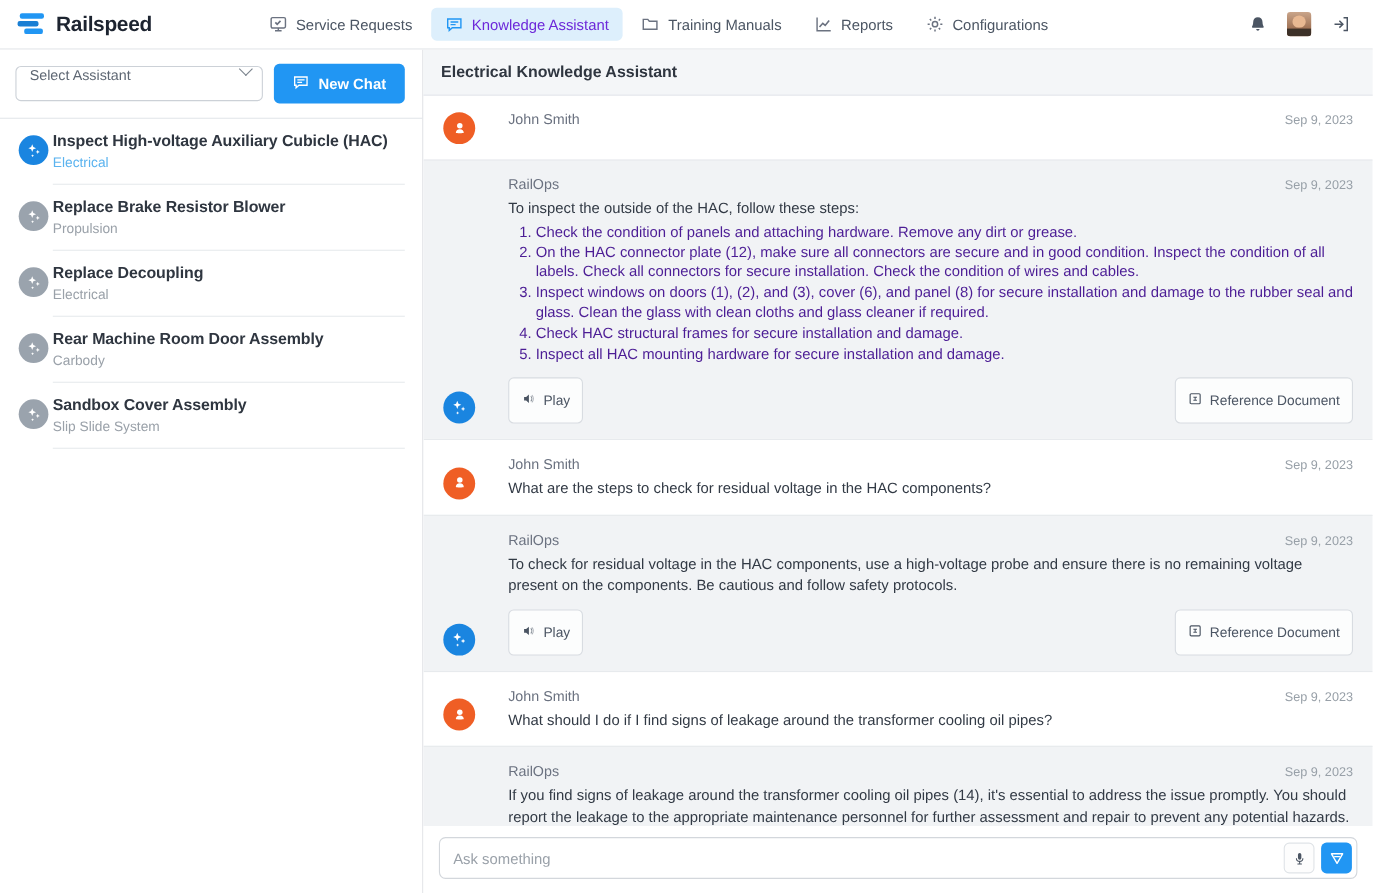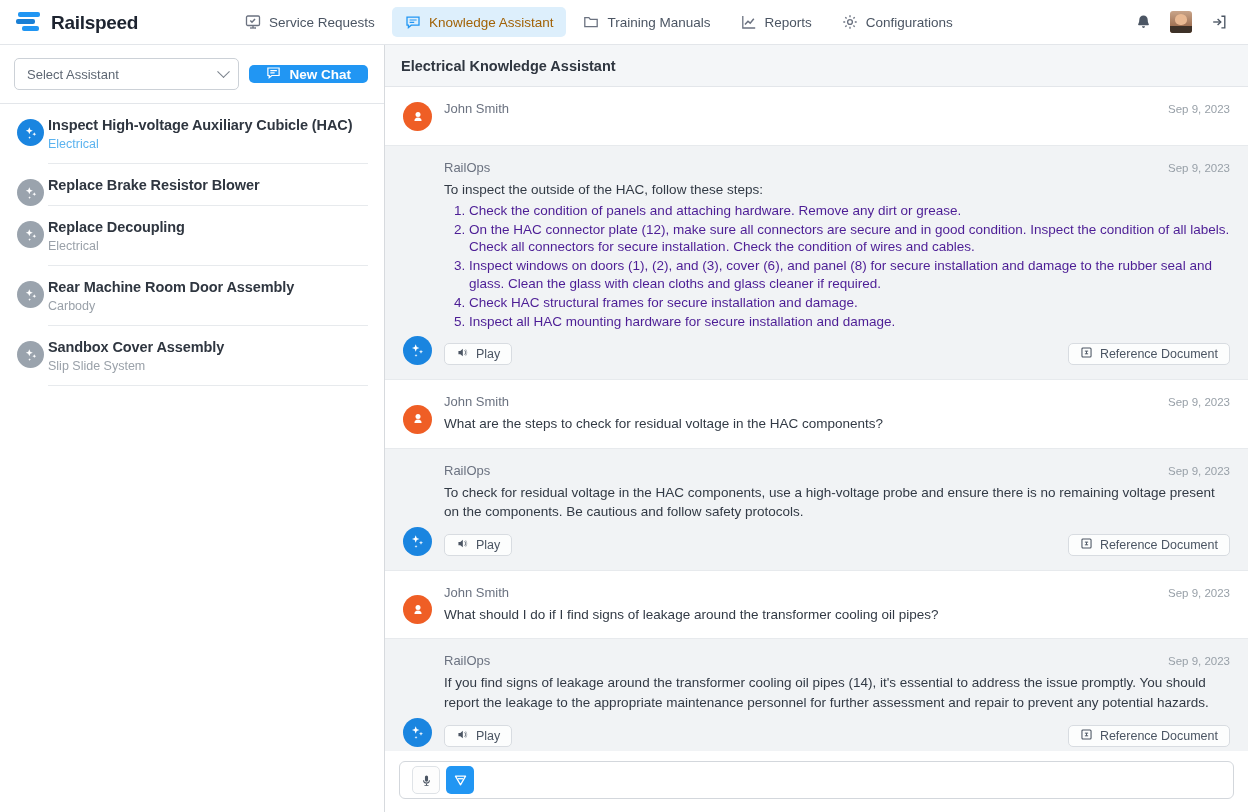--- a/index.html
+++ b/index.html
@@ -29,21 +29,21 @@
   .bm3 { left: 6px;  top: 16px; width: 17px; height: 5px; background: #2196f3; }
   .brand-name { font-size: 19px; font-weight: bold; letter-spacing: -0.3px; color: #1d2430; }
 
   .navtabs { display: flex; align-items: center; gap: 4px; margin-left: 94px; }
   .navtab {
     display: flex; align-items: center; gap: 8px;
     padding: 7px 13px; border-radius: 5px;
     font-size: 13.5px; color: #4b5563; cursor: pointer;
     white-space: nowrap;
   }
-  .navtab.active { background: #ddeffc; color: #a16207; }
+  .navtab.active { background: #ddeffc; color: #6d28d9; }
   .navtab svg { display: block; }
 
   .nav-right { margin-left: auto; display: flex; align-items: center; gap: 18px; padding-right: 6px; }
   .nav-icon-btn { cursor: pointer; display: flex; align-items: center; justify-content: center; }
   .avatar-img {
     width: 22px; height: 22px; border-radius: 3px; overflow: hidden;
     background: linear-gradient(#c9a489, #8c5a3c);
     position: relative; cursor: pointer;
   }
   .avatar-img::after {
@@ -64,28 +64,28 @@
     width: 385px; min-width: 385px;
     background: #ffffff;
     border-right: 1px solid #d7dade;
     display: flex; flex-direction: column;
     min-height: 0;
   }
   .sb-head { padding: 13px 16px 13px 14px; display: flex; gap: 10px; align-items: center; }
   .select-assistant {
     flex: 1; height: 32px;
     border: 1px solid #ccd1d7; border-radius: 5px;
-    background: #fff; display: flex; align-items: center;
+    background: #fff; display: flex; align-items: flex-start;
     padding: 0 10px 0 12px; cursor: pointer;
   }
   .select-assistant .sa-label { font-size: 13px; color: #5e6773; flex: 1; }
   .chev { width: 9px; height: 9px; border-right: 1.6px solid #7b838d; border-bottom: 1.6px solid #7b838d;
           transform: rotate(45deg) translate(-2px,-2px); }
   .new-chat {
-    height: 18px; background: #2196f3; border-radius: 5px;
+    height: 36px; background: #2196f3; border-radius: 5px;
     display: flex; align-items: center; gap: 8px;
     padding: 0 17px; color: #fff; font-size: 13.5px; font-weight: bold;
     cursor: pointer; white-space: nowrap;
   }
 
   .sb-list { flex: 1; overflow: hidden; border-top: 1px solid #e3e6ea; }
   .sb-item {
     display: flex; gap: 4px; align-items: flex-start;
     padding: 13px 16px 0 17px; cursor: pointer;
   }
@@ -104,21 +104,21 @@
   .main { flex: 1; display: flex; flex-direction: column; min-width: 0; background: #fff; }
   .main-head {
     height: 42px; min-height: 42px; background: #f4f6f8;
     border-bottom: 1px solid #e3e6ea;
     display: flex; align-items: center; padding: 0 16px;
   }
   .main-title { font-size: 14.5px; font-weight: bold; color: #2f3640; }
 
   .thread { flex: 1; overflow: hidden; min-height: 0; }
 
-  .msg { padding: 14px 18px 14px 18px; display: flex; gap: 12px; position: relative; }
+  .msg { padding: 14px 18px 14px 18px; display: flex; gap: 30px; position: relative; }
   .msg.user { background: #ffffff; }
   .msg.bot  { background: #f1f3f5; }
   .msg + .msg { border-top: 1px solid #e7eaed; align-items: flex-end; }
 
   .m-avatar { width: 29px; height: 29px; min-width: 29px; border-radius: 50%;
               display: flex; align-items: center; justify-content: center; margin-top: 1px; }
   .m-avatar.user { background: #ef5e25; }
   .m-avatar.bot  { background: #1a85e0; }
 
   .m-body { flex: 1; min-width: 0; }
@@ -126,21 +126,21 @@
   .m-name { font-size: 13px; color: #6b7280; }
   .m-time { margin-left: auto; font-size: 11.5px; color: #98a0a8; }
   .m-text { font-size: 13.5px; color: #323a45; line-height: 1.45; margin-top: 5px; }
 
   ol.steps { margin: 2px 0 0 0; padding-left: 25px; }
   ol.steps li { font-size: 13.5px; color: #4c1d95; line-height: 1.33; margin-bottom: 1px; }
 
   .m-actions { display: flex; align-items: center; margin-top: 12px; }
   .btn-sm {
     display: inline-flex; align-items: center; gap: 7px;
-    height: 22px; padding: 0 11px; border: 1px solid #d8dce1;
+    height: 42px; padding: 0 11px; border: 1px solid #d8dce1;
     border-radius: 5px; background: #fcfdfd; cursor: pointer;
     font-size: 12.5px; color: #4b5563;
   }
   .btn-ref { margin-left: auto; }
 
   
   .composer { padding: 10px 14px 13px 14px; background: #fff; }
   .composer-inner {
     height: 38px; border: 1px solid #d3d7dc; border-radius: 6px;
     display: flex; align-items: center; padding: 0 4px 0 12px; gap: 6px;
@@ -284,20 +284,21 @@
         <div class="sb-item">
           <span class="sb-ico">
             <svg width="16" height="16" viewBox="0 0 16 16" fill="#ffffff">
               <path d="M6.3 2.2l1 2.5 2.5 1-2.5 1-1 2.5-1-2.5-2.5-1 2.5-1z"></path>
               <path d="M11.3 7.2l.55 1.4 1.4.55-1.4.55-.55 1.4-.55-1.4-1.4-.55 1.4-.55z"></path>
               <path d="M6.6 11.2l.4 1 1 .4-1 .4-.4 1-.4-1-1-.4 1-.4z"></path>
             </svg>
           </span>
           <div class="sb-text">
             <div class="sb-title">Replace Brake Resistor Blower</div>
+            <div class="sb-sub">Propulsion</div>
           </div>
         </div>
 
         <div class="sb-item">
           <span class="sb-ico">
             <svg width="16" height="16" viewBox="0 0 16 16" fill="#ffffff">
               <path d="M6.3 2.2l1 2.5 2.5 1-2.5 1-1 2.5-1-2.5-2.5-1 2.5-1z"></path>
               <path d="M11.3 7.2l.55 1.4 1.4.55-1.4.55-.55 1.4-.55-1.4-1.4-.55 1.4-.55z"></path>
               <path d="M6.6 11.2l.4 1 1 .4-1 .4-.4 1-.4-1-1-.4 1-.4z"></path>
             </svg>
@@ -511,20 +512,21 @@
                 <span>Reference Document</span>
               </div>
             </div>
           </div>
         </div>
 
       </div>
 
       <div class="composer">
         <div class="composer-inner">
+          <input class="composer-input" type="text" placeholder="Ask something" style="">
           <span class="mic-btn">
             <svg width="13" height="13" viewBox="0 0 16 16" fill="#4b5563">
               <rect x="6.1" y="1.8" width="3.8" height="7.6" rx="1.9"></rect>
               <path d="M3.8 7.6a4.2 4.2 0 008.4 0h-1.2a3 3 0 01-6 0z"></path>
               <rect x="7.4" y="11.6" width="1.2" height="2.4"></rect>
               <rect x="5.3" y="13.5" width="5.4" height="1.1" rx=".5"></rect>
             </svg>
           </span>
           <span class="send-btn">
             <svg width="15" height="15" viewBox="0 0 16 16" fill="none" stroke="#ffffff" stroke-width="1.35" stroke-linejoin="round">

